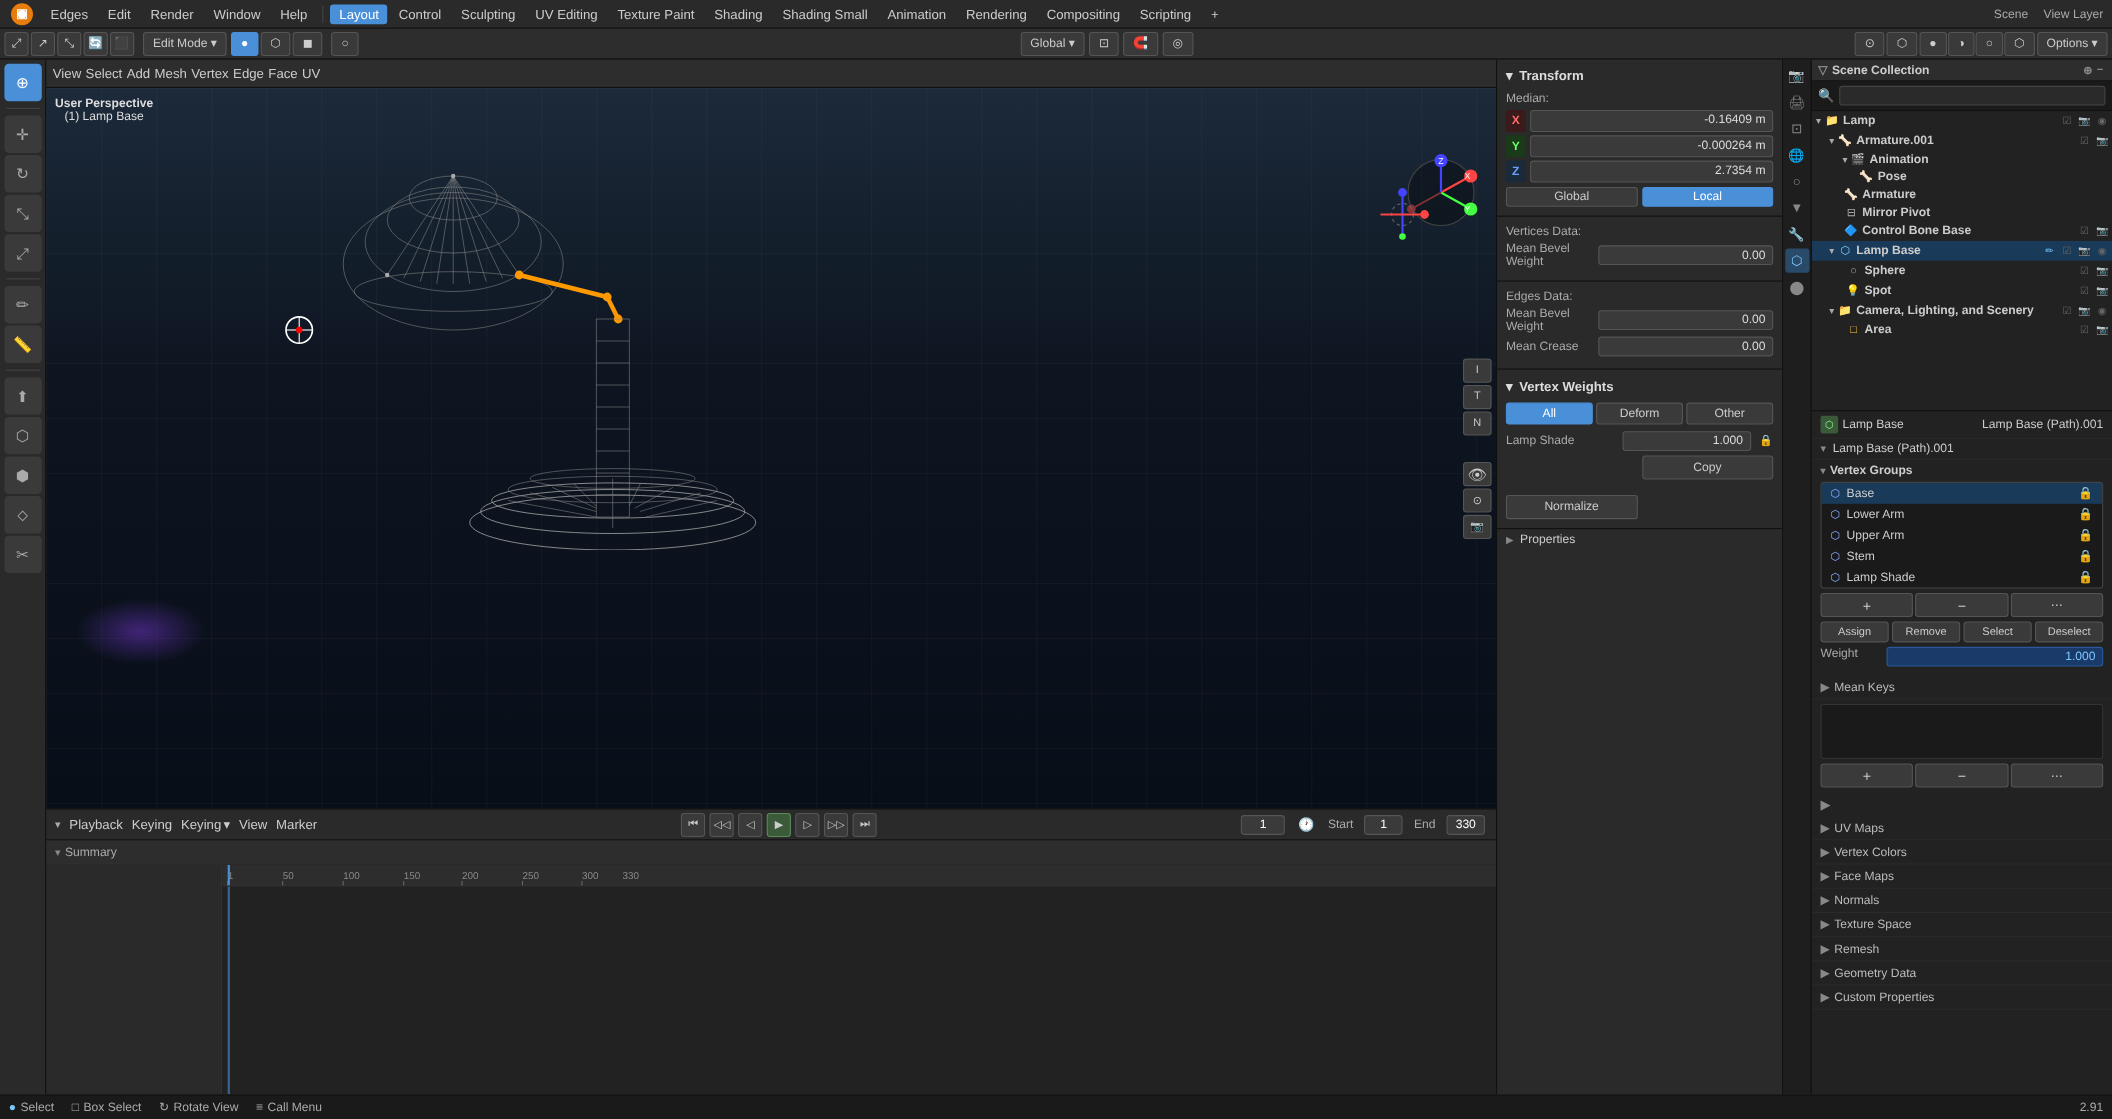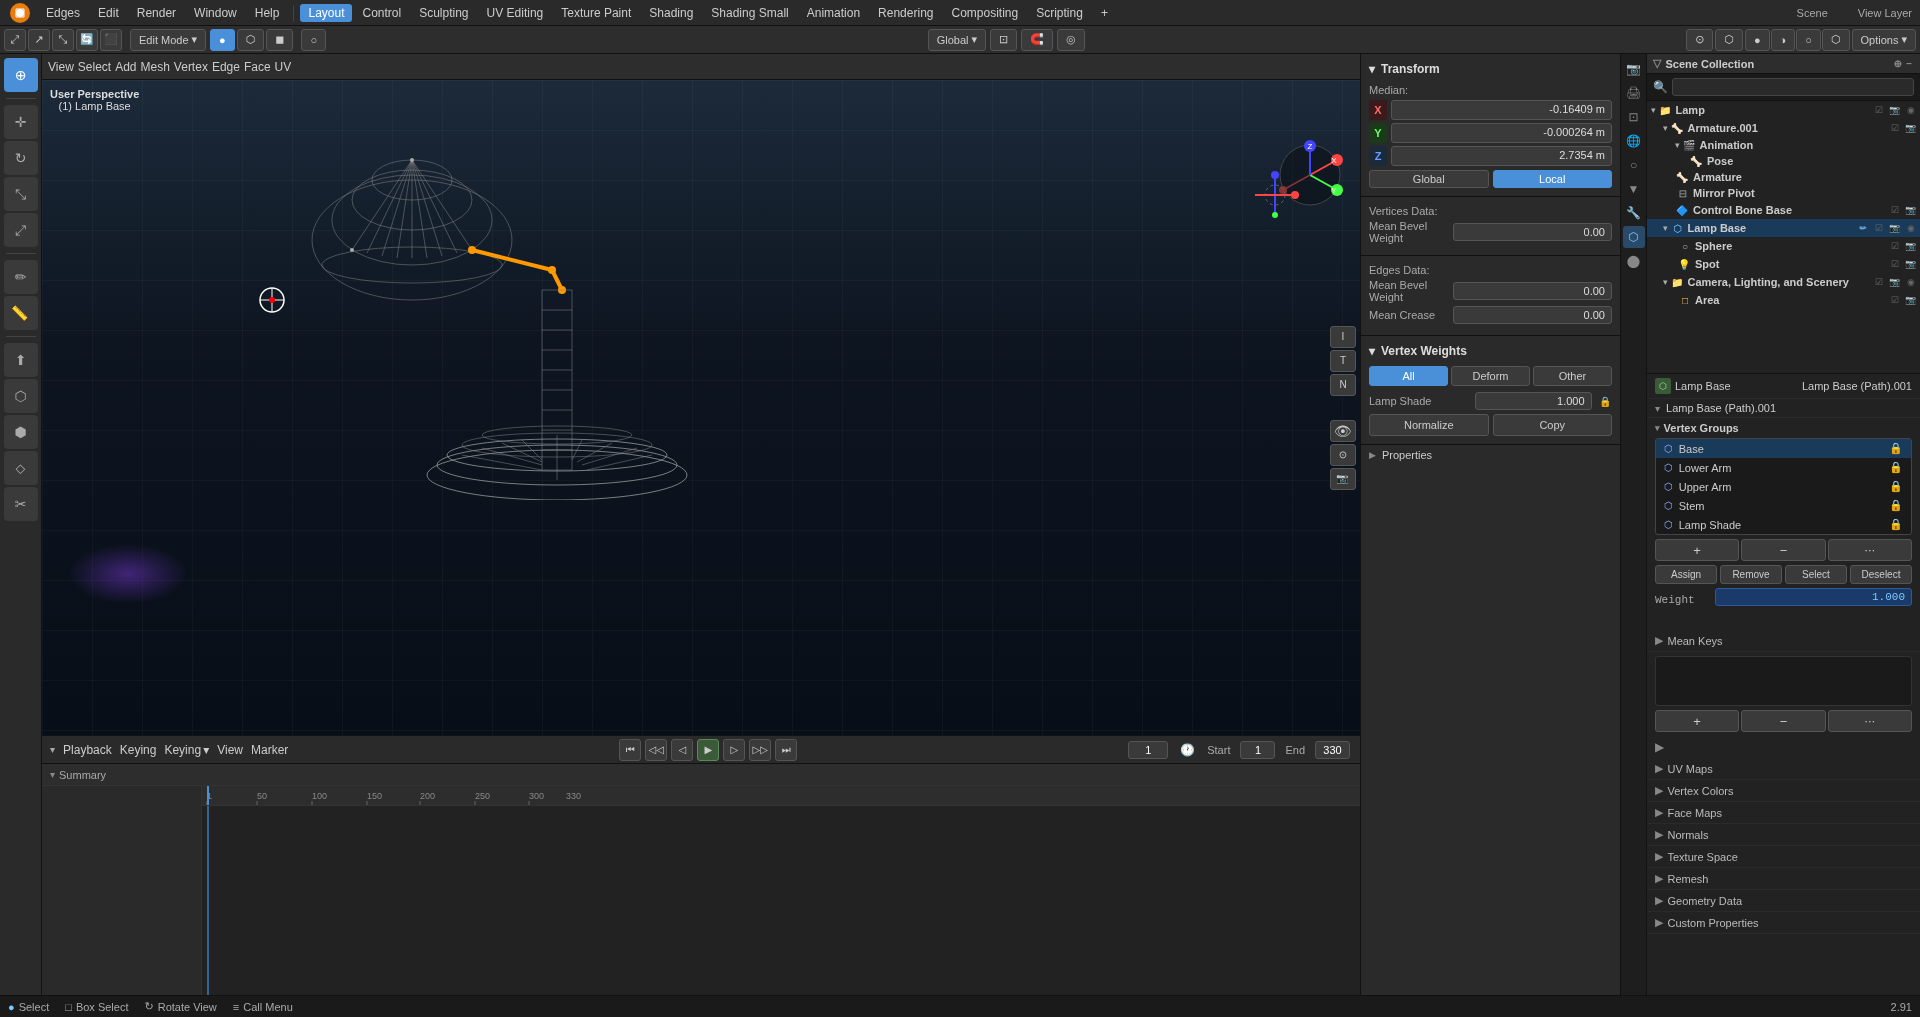--- a/index.html
+++ b/index.html
@@ -28,21 +28,21 @@
     .top-menubar .menu-item {
       padding: 2px 8px;
       color: #ccc;
       cursor: pointer;
       border-radius: 3px;
       font-size: 12px;
     }
     .top-menubar .menu-item.active { background: #4a90d9; color: #fff; }
     .top-menubar .separator { width: 1px; height: 16px; background: #444; margin: 0 4px; }
     .top-menubar .spacer { flex: 1; }
-    .top-menubar .right-icons { display: flex; align-items: center; gap: 22px; }
+    .top-menubar .right-icons { display: flex; align-items: center; gap: 6px; }
 
     
     .second-toolbar {
       display: flex;
       align-items: center;
       background: #2d2d2d;
       height: 28px;
       border-bottom: 1px solid #111;
       padding: 0 4px;
       gap: 4px;
@@ -253,23 +253,22 @@
       cursor: pointer;
       gap: 6px;
     }
     .vg-item.selected { background: #1a3a5a; }
     .vg-lock { color: #888; margin-left: auto; }
     .vg-icon { color: #88aaff; font-size: 10px; }
 
     
     .weight-row {
       display: flex;
-      align-items: flex-end;
-      margin-bottom: 20px;
-      font-family: Liberation Mono, monospace;
+      align-items: flex-start;
+      margin-bottom: 4px;
     }
     .weight-label { color: #aaa; font-size: 11px; width: 60px; }
     .weight-value {
       flex: 1;
       background: #1a3a6a;
       border: 1px solid #2a5a9a;
       color: #7bc8ff;
       padding: 2px 6px;
       border-radius: 3px;
       font-size: 11px;
@@ -941,21 +940,21 @@
             <div class="vw-btn">Other</div>
           </div>
 
           <div class="prop-row">
             <span style="font-size:11px;color:#aaa;flex:1;">Lamp Shade</span>
             <div class="prop-value">1.000</div>
             <span style="color:#888;margin-left:4px;font-size:10px;">🔒</span>
           </div>
 
           <div style="display:flex;gap:4px;margin-top:4px;">
-            <div class="toolbar-btn" style="flex:1;justify-content:center;">Normalize</div>
+            <div class="toolbar-btn" style="flex:1;justify-content:center;margin-top:36px;">Normalize</div>
             <div class="toolbar-btn" style="flex:1;justify-content:center;">Copy</div>
           </div>
         </div>
       </div>
 
       <div class="collapse-row">
         <span class="collapse-arrow">▶</span>
         <span>Properties</span>
       </div>
 

